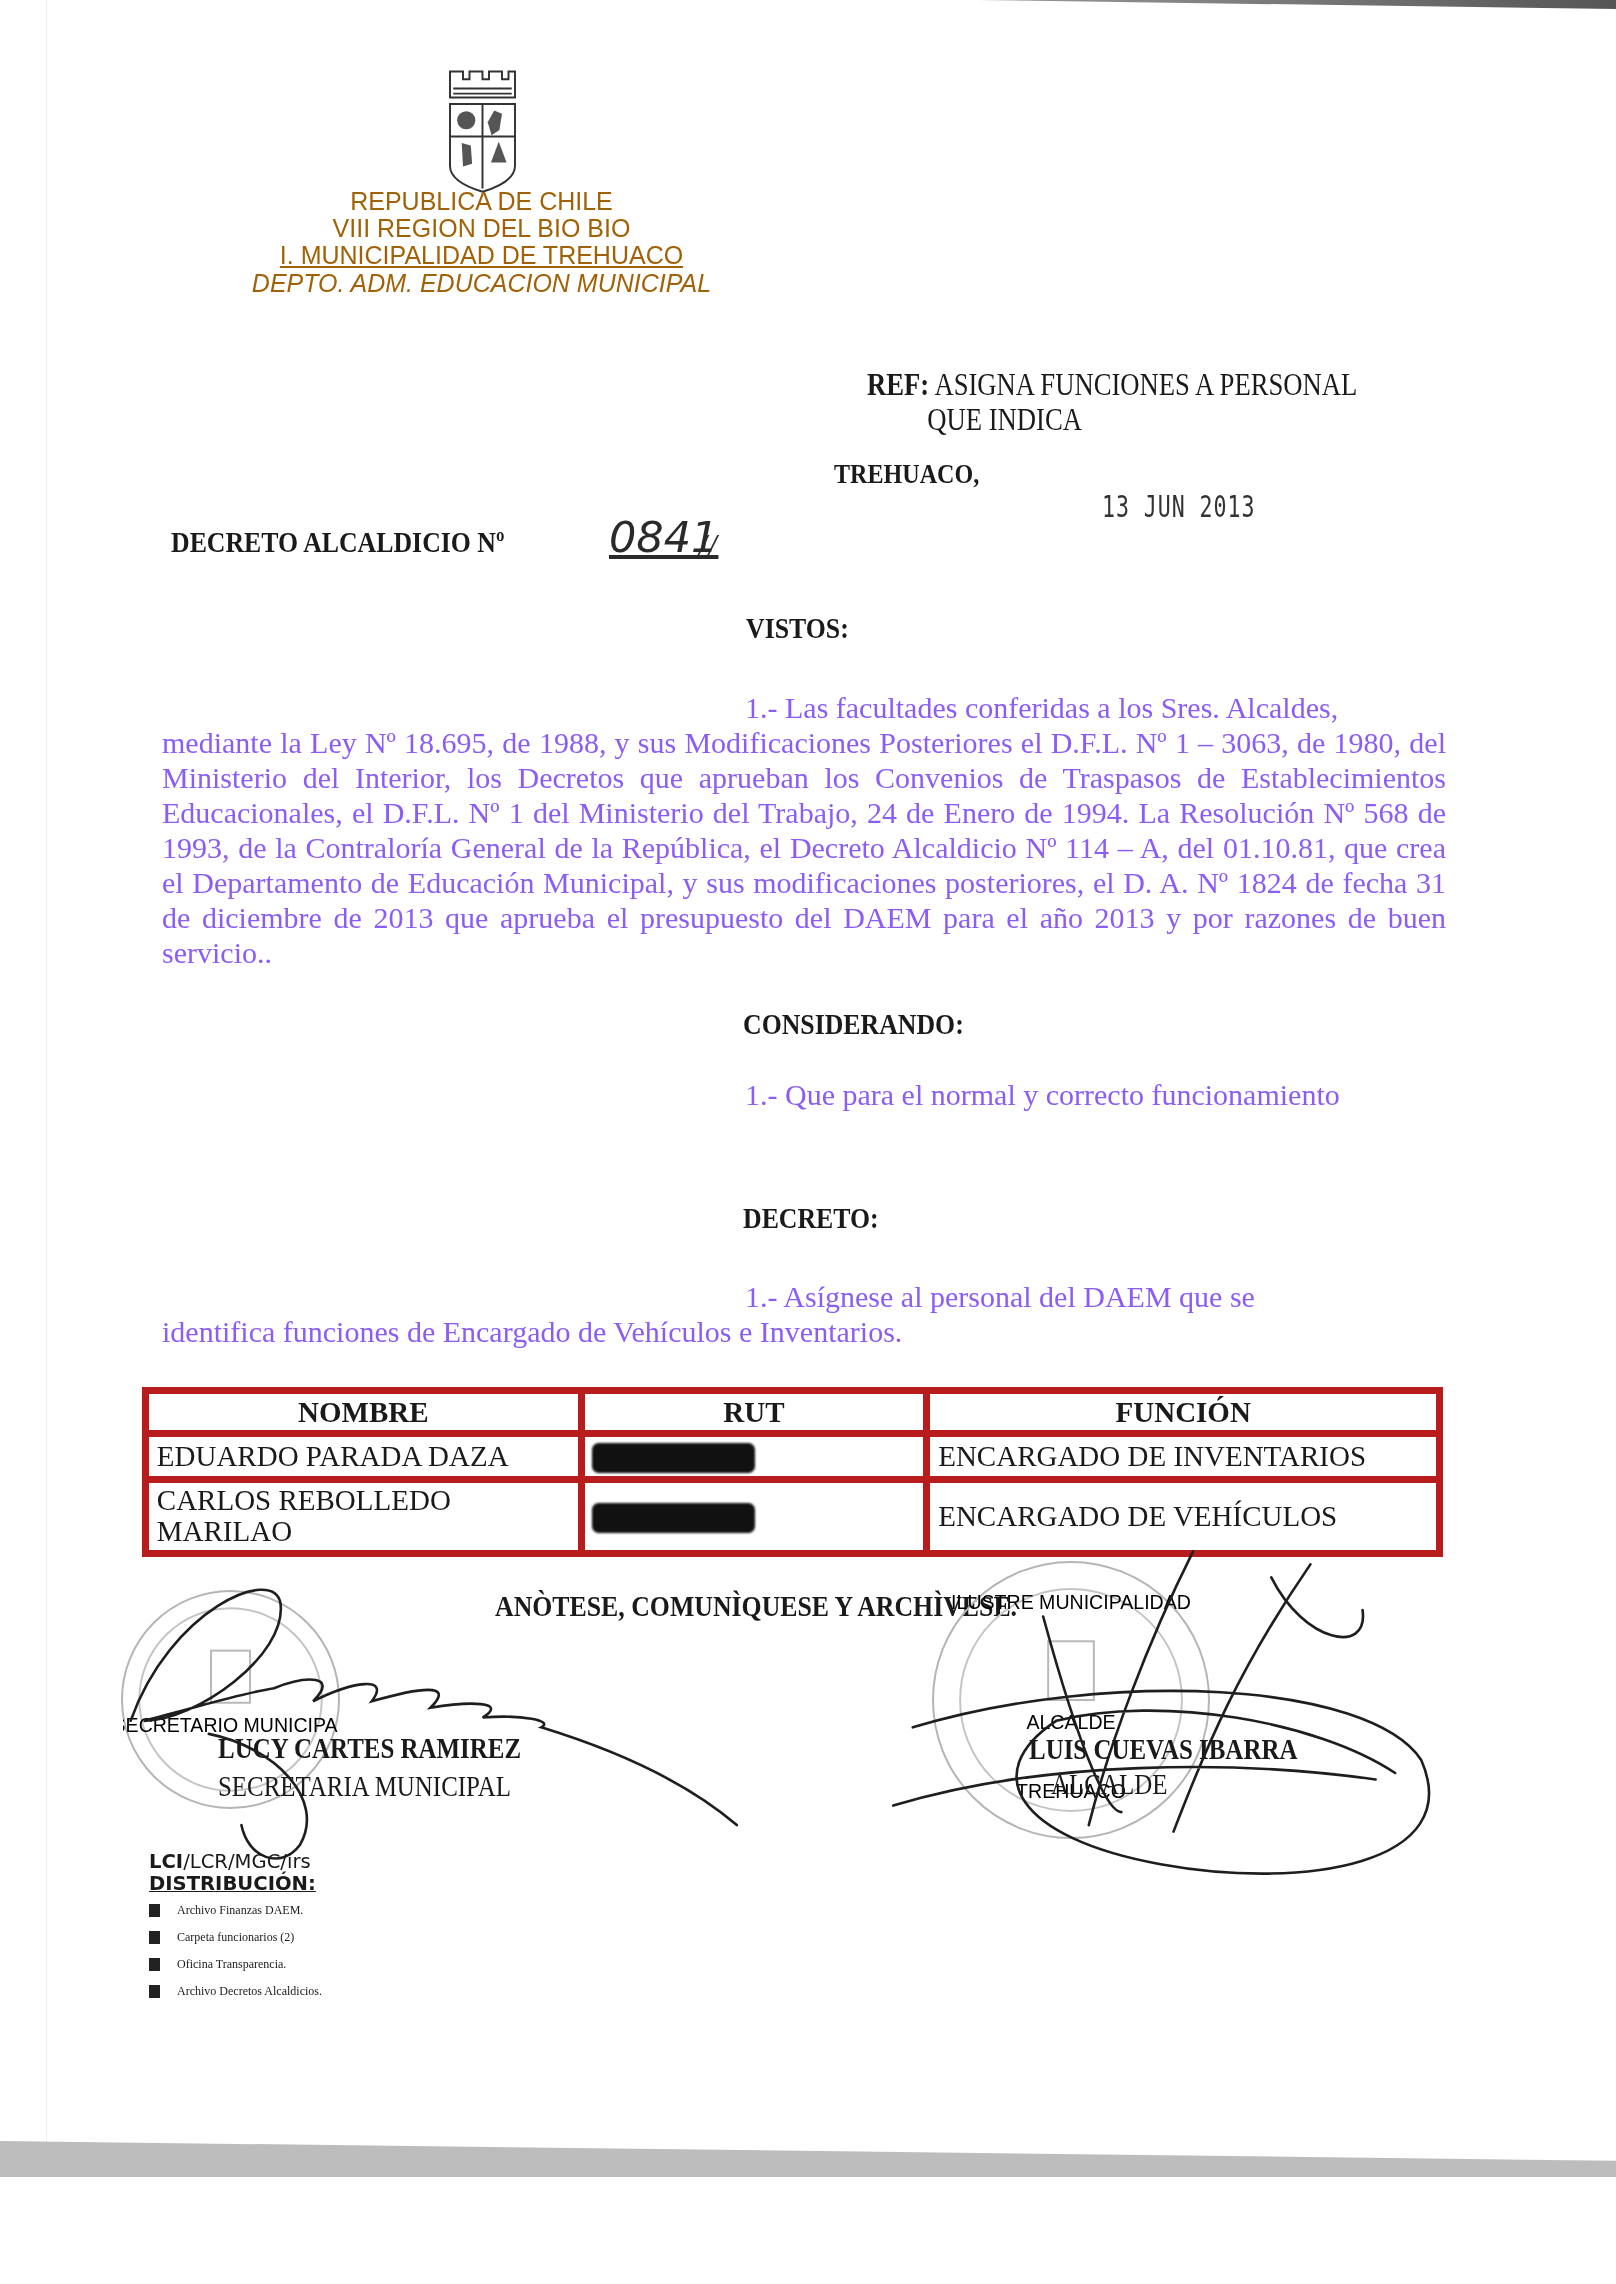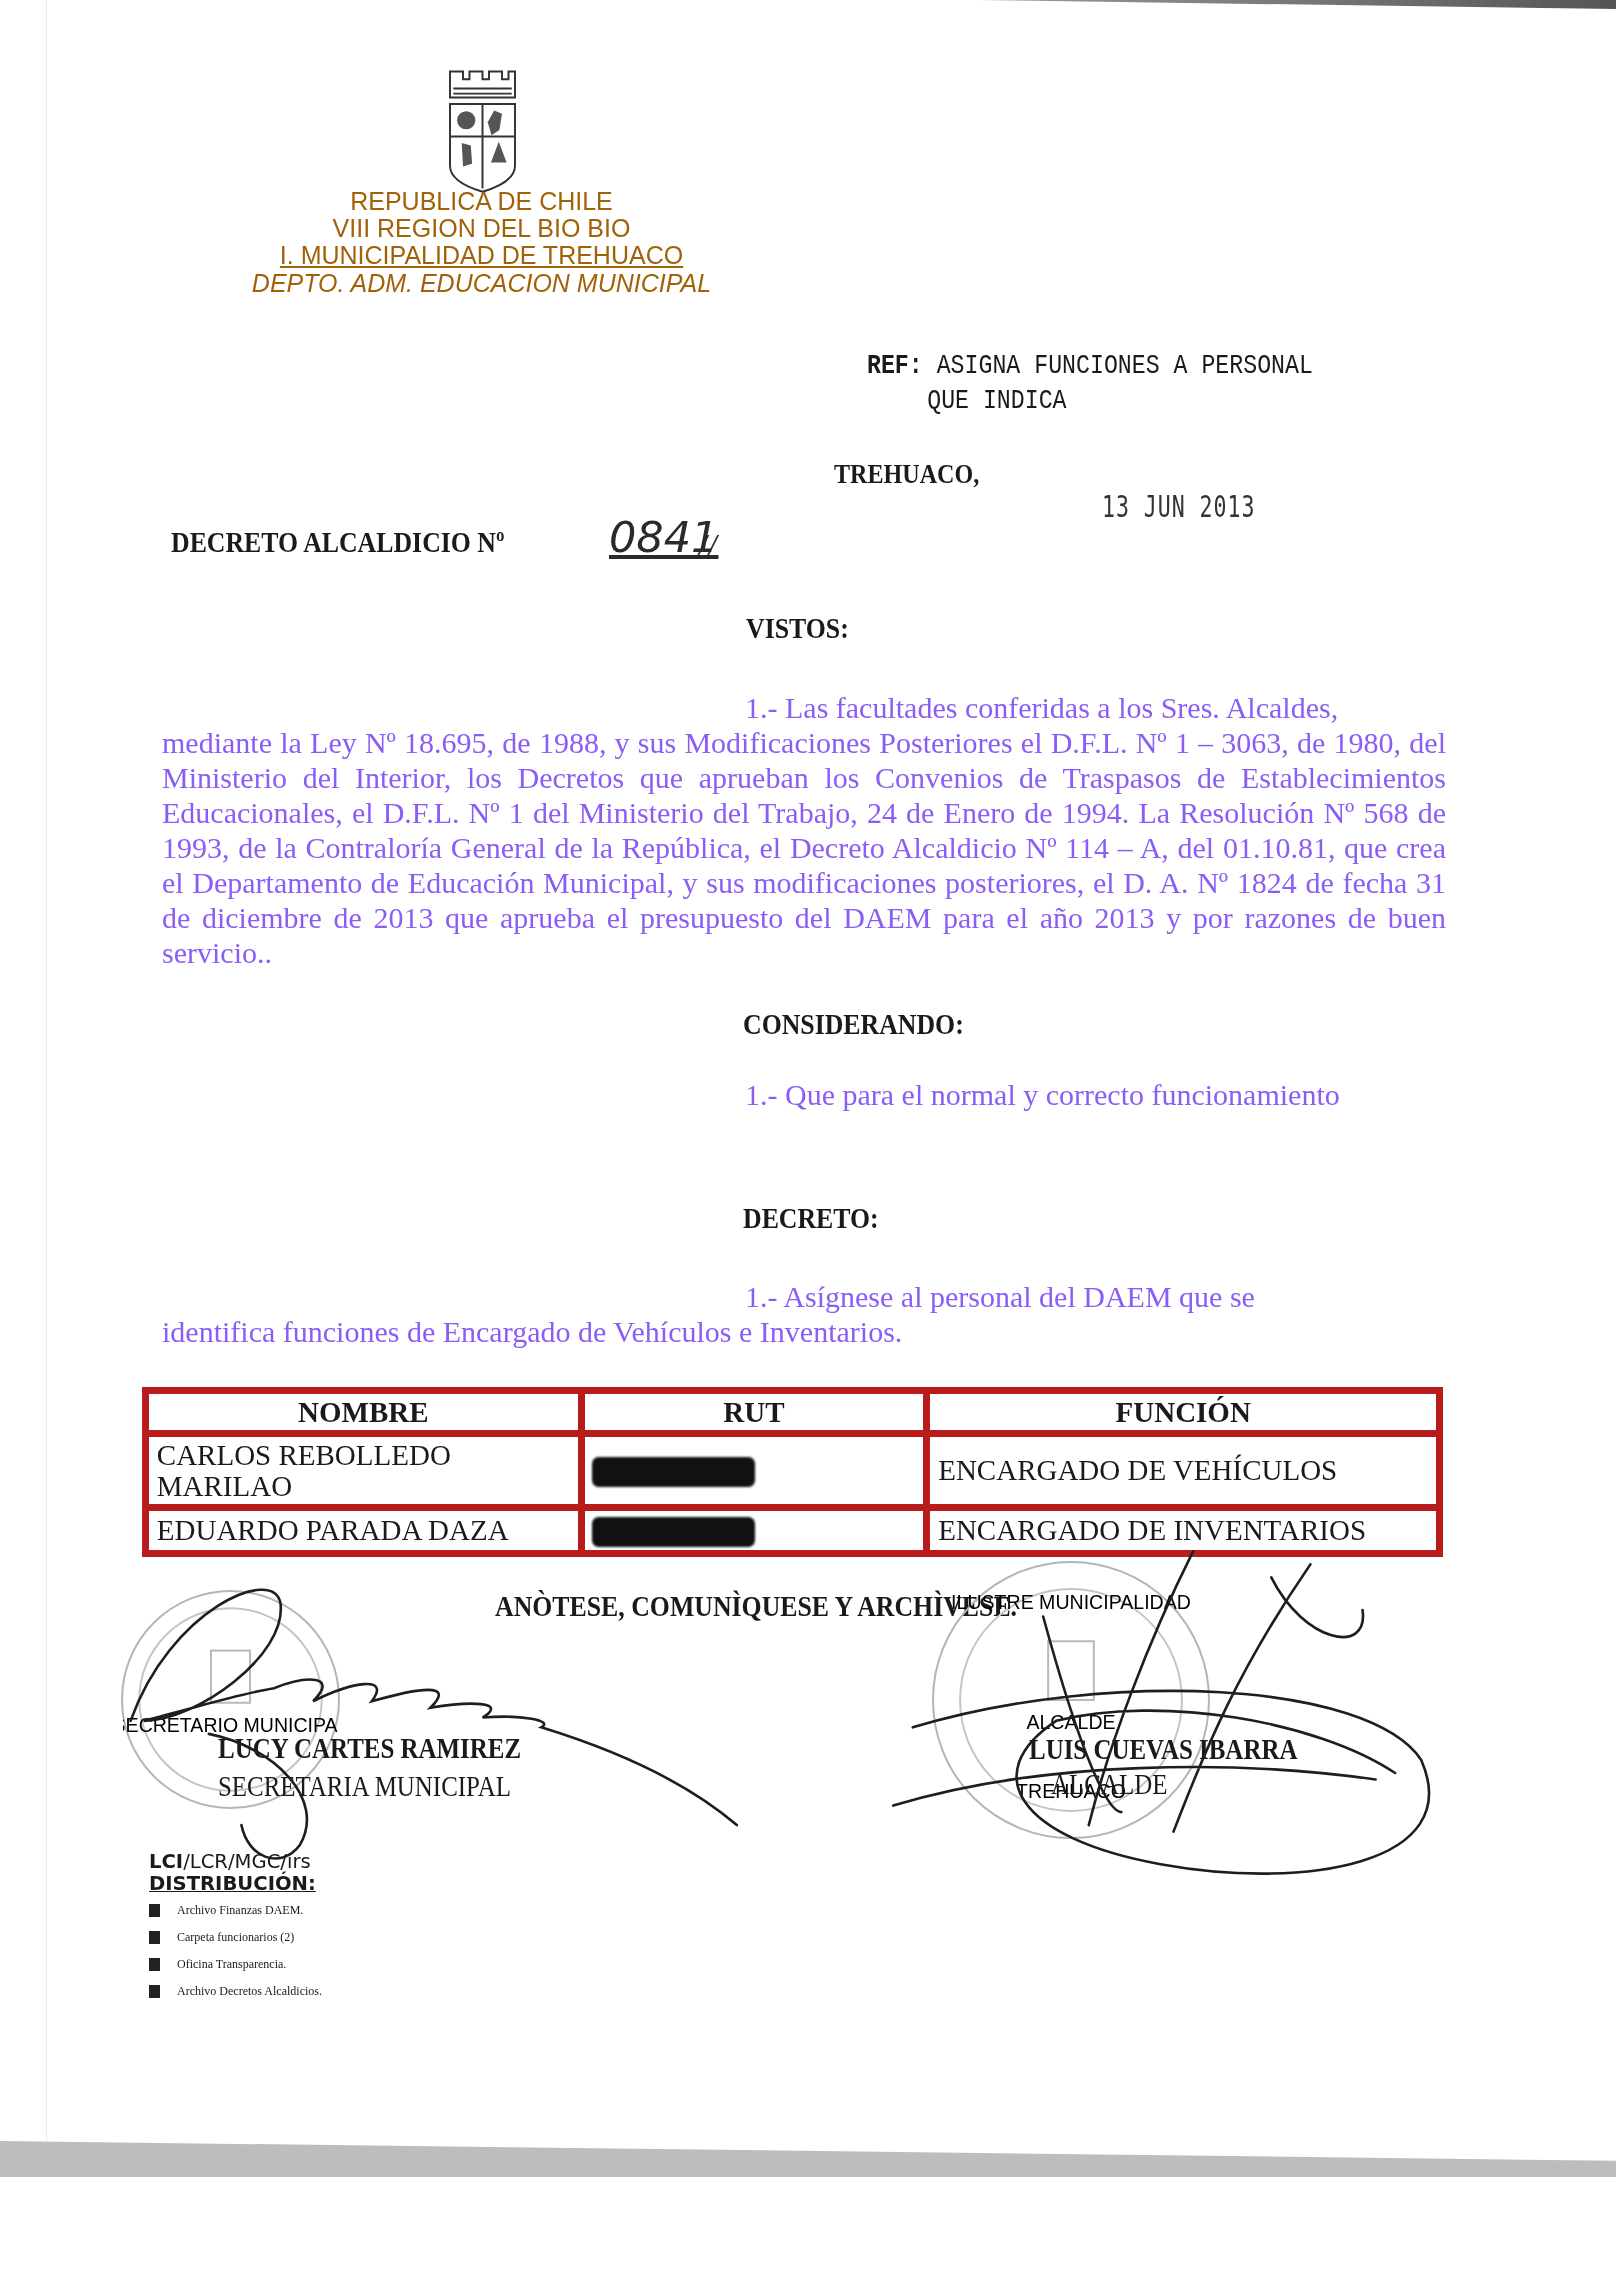--- a/index.html
+++ b/index.html
@@ -18,21 +18,21 @@
 
   
   .crest { left: 437px; top: 65px; width: 91px; height: 130px; }
   .lh { left: 188px; width: 587px; text-align: center; font-family: Liberation Sans, sans-serif;
         font-size: 25px; line-height: 26px; color: #a16207; }
   .lh1 { top: 188px; } .lh2 { top: 215px; }
   .lh3 { top: 242px; text-decoration: underline; }
   .lh4 { top: 270px; font-style: italic; }
   .narrow { transform: scaleX(0.86); transform-origin: left top; display: inline-block; white-space: nowrap; }
 
-  .ref { left: 867px; top: 349px; font-size: 27px; line-height: 35px; font-family: Liberation Mono, monospace; }
+  .ref { left: 867px; top: 367px; font-size: 31px; line-height: 35px; font-family: Liberation Serif, serif; }
   .ref b { font-weight: bold; }
   .ref .l2 { padding-left: 70px; display: block; }
 
   .city { left: 834px; top: 458px; font-size: 28px; font-weight: bold; text-decoration: underline; }
   .stamp-date { left: 1102px; top: 489px; font-family: "DejaVu Sans Mono", monospace; font-size: 30px;
                 letter-spacing: 1.3px; color: #333; transform: scaleX(0.72); transform-origin: left top; }
 
   .decnum { left: 171px; top: 525px; font-size: 30px; font-weight: bold; text-align: center; }
   .decnum-hand { left: 609px; top: 517px; font-family: "DejaVu Sans", sans-serif; font-size: 43px;
                  color: #2a2a2a; font-style: italic; border-bottom: 2.6px solid #2a2a2a; line-height: 40px; text-decoration: underline; }
@@ -144,28 +144,28 @@
 <table class="abs tbl">
   <thead>
     <tr>
       <th class="c1">NOMBRE</th>
       <th class="c2">RUT</th>
       <th class="c3">FUNCIÓN</th>
     </tr>
   </thead>
   <tbody>
     <tr>
+      <td>EDUARDO PARADA DAZA</td>
+      <td><span class="redact"></span></td>
+      <td>ENCARGADO DE INVENTARIOS</td>
+    </tr>
+    <tr>
       <td>CARLOS REBOLLEDO MARILAO</td>
       <td><span class="redact"></span></td>
       <td>ENCARGADO DE VEHÍCULOS</td>
-    </tr>
-    <tr>
-      <td>EDUARDO PARADA DAZA</td>
-      <td><span class="redact"></span></td>
-      <td>ENCARGADO DE INVENTARIOS</td>
     </tr>
   </tbody>
 </table>
 
 <div class="abs closing"><span class="narrow">ANÒTESE, COMUNÌQUESE Y ARCHÌVESE.</span></div>
 
 <div class="abs seal seal-left">
   <svg width="100%" height="100%" viewBox="0 0 330 330">
     <circle cx="165" cy="165" r="140" fill="none" stroke="#c4c4c4" stroke-width="3"></circle>
     <rect x="135" y="90" width="60" height="80" fill="none" stroke="#b8b8b8" stroke-width="3"></rect>

